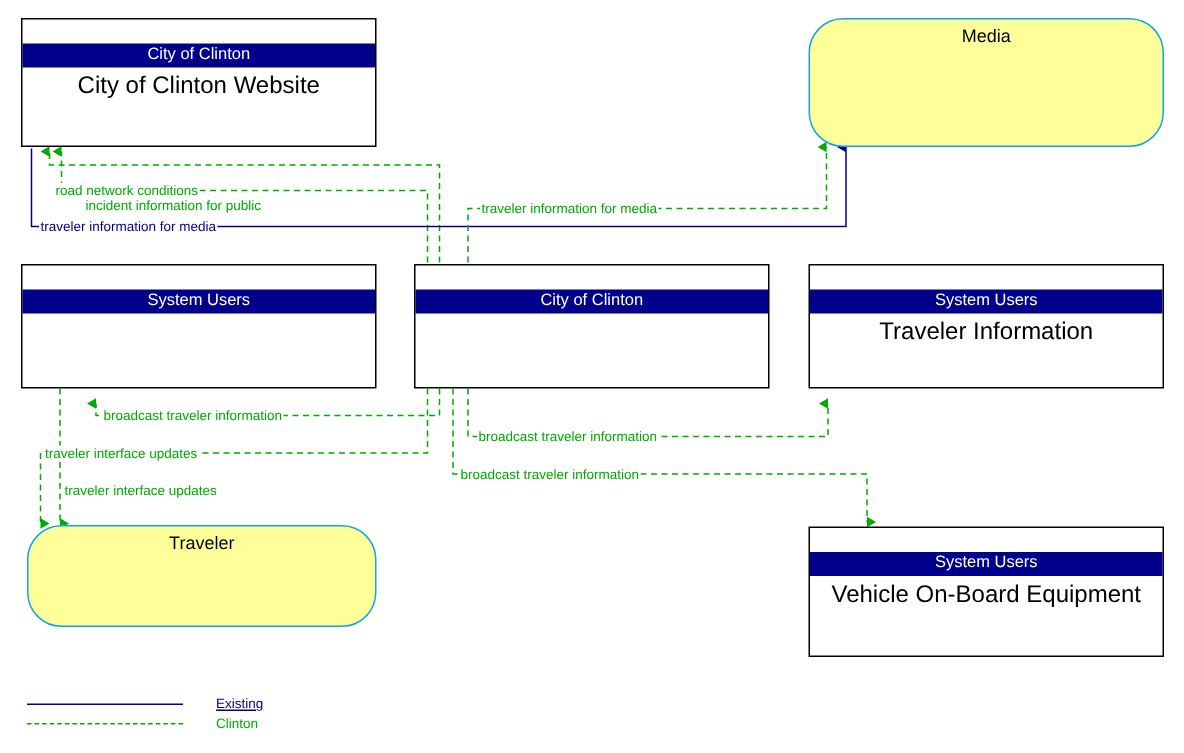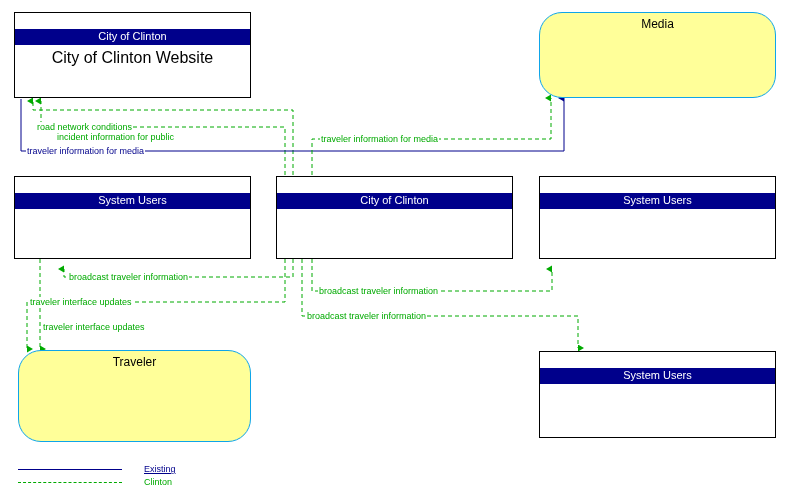--- a/index.html
+++ b/index.html
@@ -125,28 +125,30 @@
   <div class="sysbox" style="left:14px;top:176px;width:237px;height:83px;">
     <div class="bar">System Users</div>
   </div>
 
   <div class="sysbox" style="left:276px;top:176px;width:237px;height:83px;">
     <div class="bar">City of Clinton</div>
   </div>
 
   <div class="sysbox" style="left:539px;top:176px;width:237px;height:83px;">
     <div class="bar">System Users</div>
+    <div class="bdy">Traveler Information</div>
   </div>
 
-  <div class="termbox" style="left:18px;top:350px;width:233px;height:92px;">
+  <div class="termbox" style="left:18px;top:350px;width:233px;height:68px;">
     <div class="bdy">Traveler</div>
   </div>
 
   <div class="sysbox" style="left:539px;top:351px;width:237px;height:87px;">
     <div class="bar">System Users</div>
+    <div class="bdy">Vehicle On-Board Equipment</div>
   </div>
 
   <div class="flowlabel" style="left:56px;top:102px;margin-top:30px;">incident information for public</div>
 
   <div class="flowlabel" style="left:36px;top:122px;">road network conditions</div>
 
   <div class="flowlabel blue" style="left:26px;top:146px;">traveler information for media</div>
 
   <div class="flowlabel" style="left:320px;top:134px;">traveler information for media</div>
 

